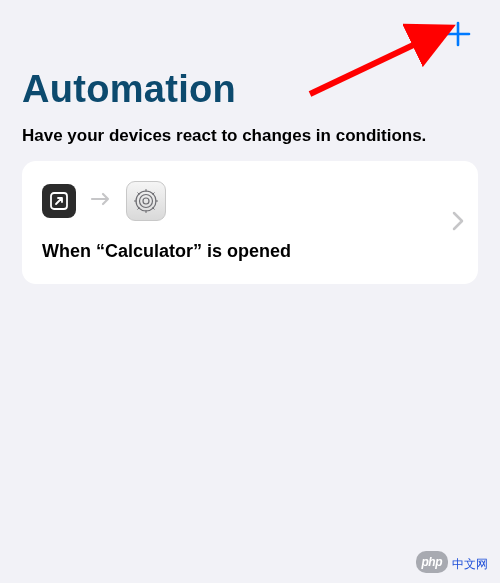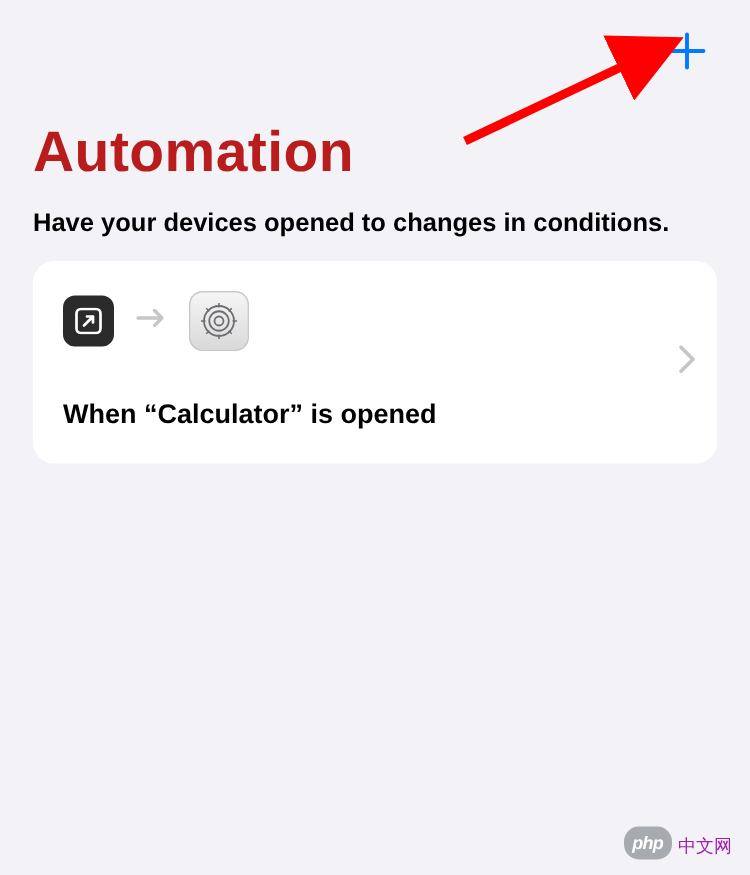--- a/index.html
+++ b/index.html
@@ -29,22 +29,22 @@
       height: 32px;
       display: flex;
       align-items: center;
       justify-content: center;
       cursor: pointer;
     }
     .title {
       font-size: 38px;
       font-weight: 700;
       letter-spacing: 0.3px;
-      color: #b91c1c;
-      margin-top: 33px;
+      color: #0c4a6e;
+      margin-top: 20px;
     }
     .subtitle {
       font-size: 17px;
       font-weight: 600;
       color: #000;
       margin-top: 14px;
       line-height: 1.3;
     }
     .section-title {
       font-size: 23px;
@@ -83,21 +83,21 @@
       border-radius: 9px;
       border: 1px solid #c8c8c8;
     }
     .arrow-between {
       color: #c6c6c8;
     }
     .card-title {
       font-size: 18px;
       font-weight: 600;
       color: #000;
-      margin-top: 32px;
+      margin-top: 20px;
     }
     .card-subtitle {
       font-size: 16px;
       color: #8e8e93;
       margin-top: 4px;
     }
     .chevron {
       position: absolute;
       right: 14px;
       top: 50%;
@@ -117,21 +117,21 @@
       color: #fff;
       font-size: 12px;
       font-weight: 700;
       padding: 4px 6px;
       border-radius: 10px;
       font-style: italic;
       letter-spacing: -0.5px;
     }
     .watermark-text {
       font-size: 12px;
-      color: #a21caf;
+      color: #1d4ed8;
     }
     .annotation-arrow {
       position: absolute;
       top: 16px;
       left: 300px;
       pointer-events: none;
     }
   </style>
 </head>
 <body>
@@ -140,21 +140,21 @@
   <div class="header-row">
     <div class="add-button">
       <svg width="26" height="26" viewBox="0 0 26 26">
         <line x1="13" y1="2" x2="13" y2="24" stroke="#007aff" stroke-width="2.6" stroke-linecap="round"></line>
         <line x1="2" y1="13" x2="24" y2="13" stroke="#007aff" stroke-width="2.6" stroke-linecap="round"></line>
       </svg>
     </div>
   </div>
 
   <h1 class="title">Automation</h1>
-  <p class="subtitle">Have your devices opened to changes in conditions.</p>
+  <p class="subtitle">Have your devices react to changes in conditions.</p>
 
 
   <div class="card">
     <div class="card-icons">
       <div class="icon-box icon-shortcuts">
         <svg width="18" height="18" viewBox="0 0 18 18">
           <rect x="1" y="1" width="16" height="16" rx="3" fill="none" stroke="#fff" stroke-width="1.8"></rect>
           <path d="M6 12 L12 6 M12 6 L8 6 M12 6 L12 10" stroke="#fff" stroke-width="1.8" stroke-linecap="round" stroke-linejoin="round" fill="none"></path>
         </svg>
       </div>

